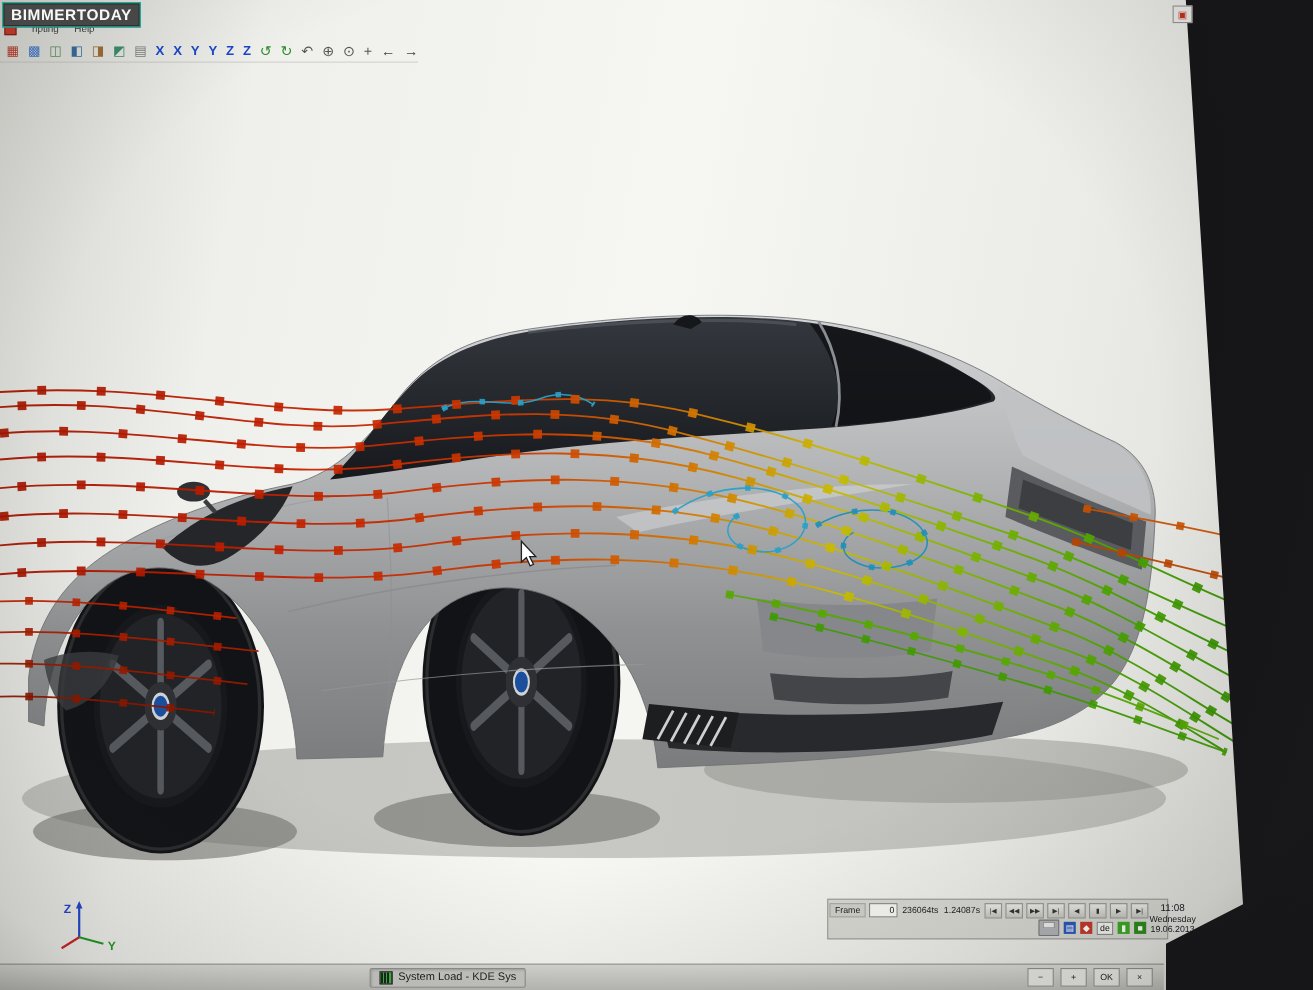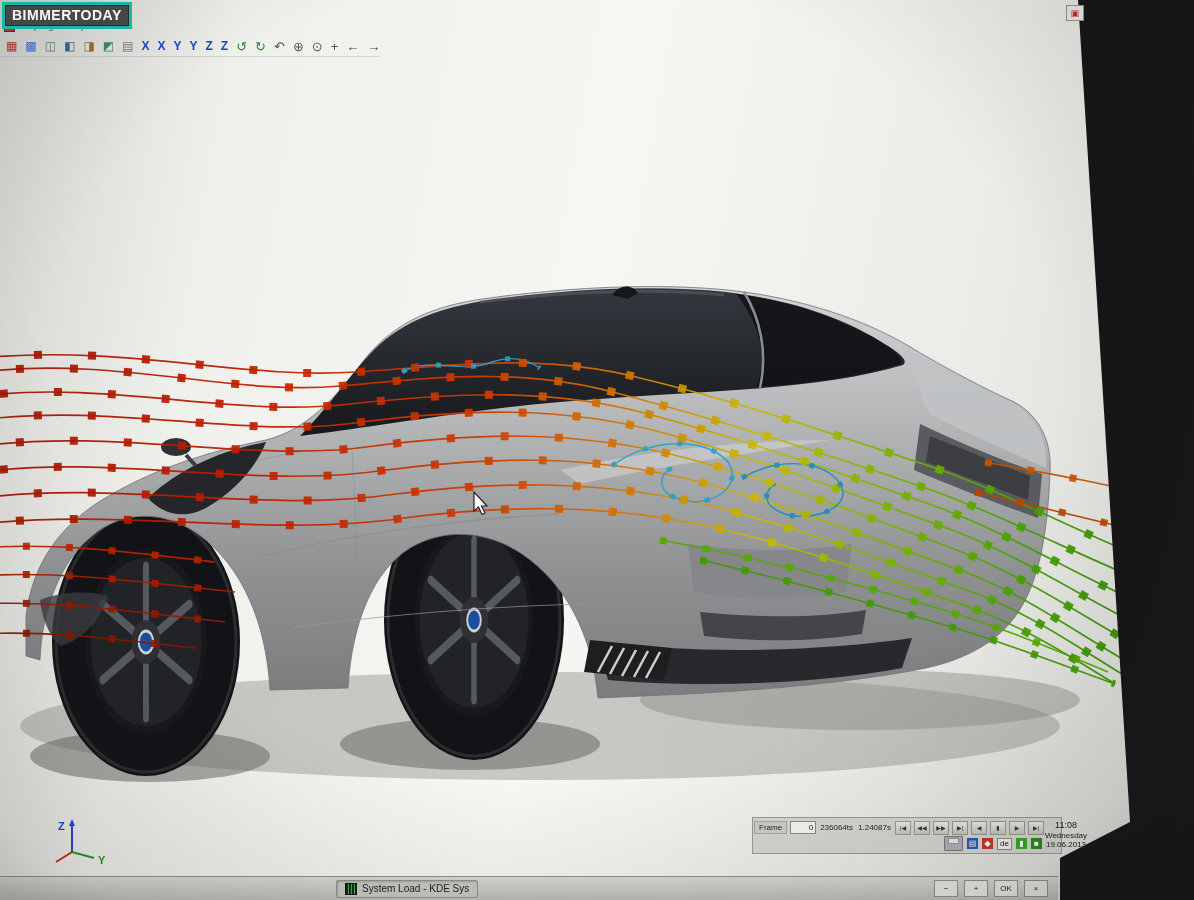--- a/index.html
+++ b/index.html
@@ -60,21 +60,21 @@
 
   
   .bezel{position:absolute;inset:0;z-index:8;pointer-events:none;
     background:linear-gradient(100deg,#38383b 0%,#1d1d20 30%,#131315 70%,#17171a 100%);
     clip-path:polygon(1078px 0px,1194px 0px,1194px 900px,1060px 900px,1060px 858px,1130px 822px);}
   .desktop-ic{position:absolute;left:1066px;top:5px;z-index:9;width:16px;height:14px;background:#e9e9e7;
     border:1px solid #94948e;display:flex;align-items:center;justify-content:center;font-size:9px;color:#c03020;}
   .vignette{position:absolute;inset:0;z-index:11;pointer-events:none;
     background:radial-gradient(ellipse at 46% 42%,rgba(0,0,0,0) 55%,rgba(30,30,28,.13) 85%,rgba(18,18,16,.3) 100%);}
   .watermark{position:absolute;left:2px;top:2px;z-index:12;background:#474747;color:#f8f8f8;font-weight:bold;
-    font-size:14px;letter-spacing:.5px;padding:2px 7px 3px;border:3px solid #14b8a6;box-shadow:inset 0 0 0 1px #282828;}
+    font-size:14px;letter-spacing:.5px;padding:2px 7px 3px;border:1px solid #14b8a6;box-shadow:inset 0 0 0 1px #282828;}
 
   
   .sl{fill:none;stroke:url(#flowG);stroke-width:1.7;opacity:.95;}
   .slp{fill:none;stroke:url(#flowG);stroke-width:8;stroke-dasharray:8 46;opacity:.92;}
   path.slp:nth-of-type(3n){stroke-dashoffset:18;}
   path.slp:nth-of-type(3n+1){stroke-dashoffset:34;}
   .rl{fill:none;stroke-width:1.6;opacity:.95;}
   .rlp{fill:none;stroke-width:7;stroke-dasharray:7 36;opacity:.9;}
   .cl{fill:none;stroke-width:1.4;opacity:.95;}
   .clp{fill:none;stroke-width:5;stroke-dasharray:5 30;opacity:.9;}

